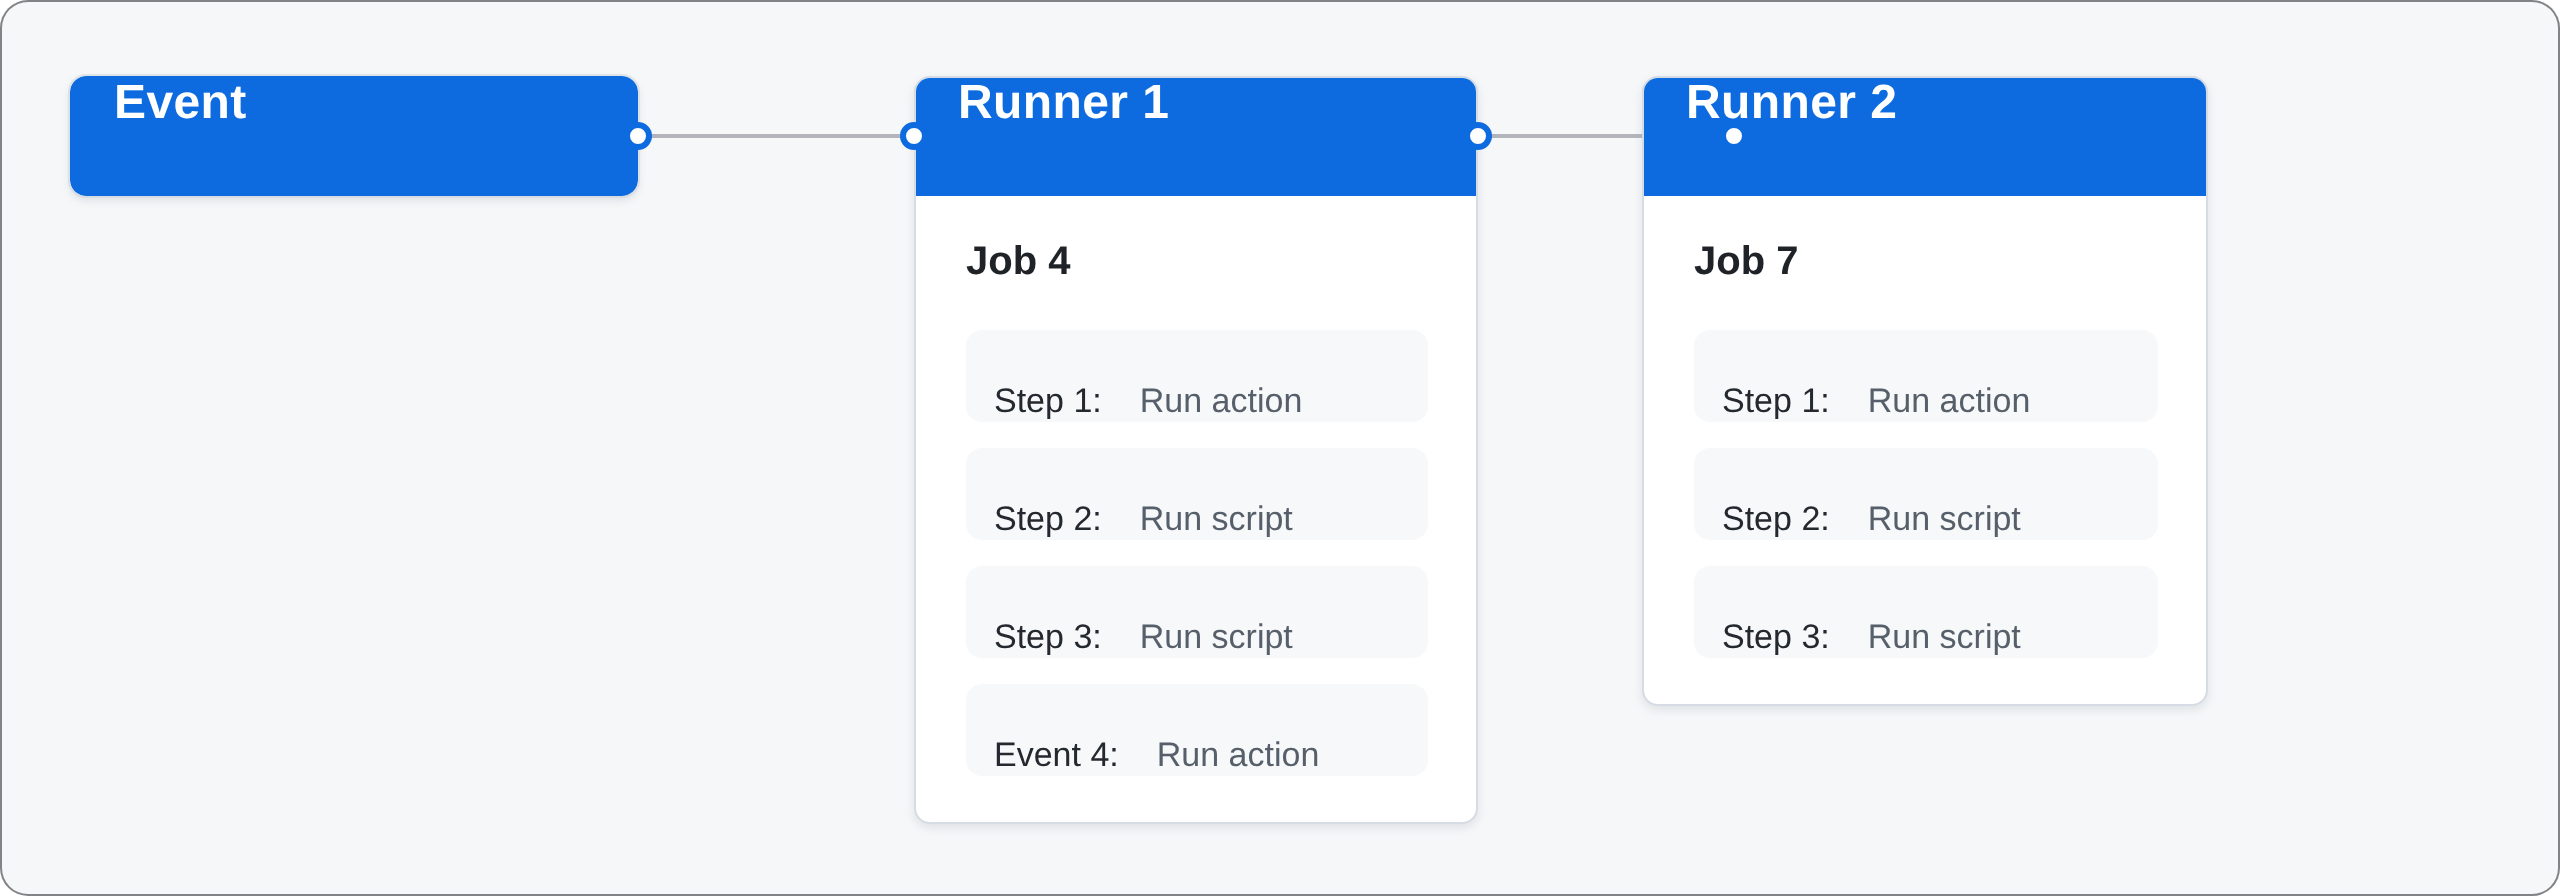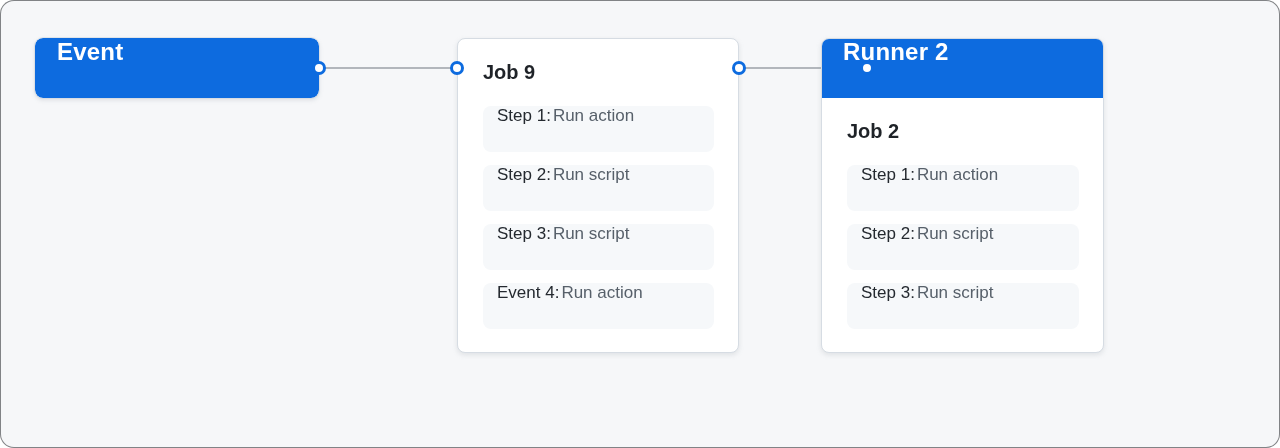--- a/index.html
+++ b/index.html
@@ -94,56 +94,59 @@
     font-size: 20px;
     font-weight: 700;
     line-height: 26px;
     color: var(--job-title-text, #1f2328);
     margin-bottom: 21px;
   }
   .step-item {
     box-sizing: border-box;
     height: 46px;
     display: flex;
-    align-items: flex-start;
+    align-items: flex-end;
     padding: 0 14px;
     background: var(--step-bg, #f6f8fa);
     border-radius: 8px;
     margin-bottom: 13px;
     font-size: 17px;
     white-space: nowrap;
   }
   .step-item:last-child { margin-bottom: 0; }
   .step-label {
     color: var(--step-label-text, #24292f);
     font-weight: 500;
   }
   .step-value {
     color: var(--step-value-text, #57606a);
-    margin-left: 2px;
+    margin-left: 19px;
     font-weight: 400;
   }
 </style>
 </head>
 <body>
 
 <div class="frame">
 
   <div class="connector c1"></div>
   <div class="connector c2"></div>
 
   <div class="event-node">
     <div class="node-header">
       <span>Event</span>
     </div>
   </div>
 
   <div class="runner-card r1">
+    <div class="node-header">
+      <span>Runner 1</span>
+    </div>
     <div class="card-body">
-      <div class="job-title">Job 9</div>
+      <div class="job-title">Job 4</div>
       <div class="step-item">
         <span class="step-label">Step 1:</span>
         <span class="step-value">Run action</span>
       </div>
       <div class="step-item">
         <span class="step-label">Step 2:</span>
         <span class="step-value">Run script</span>
       </div>
       <div class="step-item">
         <span class="step-label">Step 3:</span>
@@ -154,21 +157,21 @@
         <span class="step-value">Run action</span>
       </div>
     </div>
   </div>
 
   <div class="runner-card r2">
     <div class="node-header">
       <span>Runner 2</span>
     </div>
     <div class="card-body">
-      <div class="job-title">Job 2</div>
+      <div class="job-title">Job 7</div>
       <div class="step-item">
         <span class="step-label">Step 1:</span>
         <span class="step-value">Run action</span>
       </div>
       <div class="step-item">
         <span class="step-label">Step 2:</span>
         <span class="step-value">Run script</span>
       </div>
       <div class="step-item">
         <span class="step-label">Step 3:</span>

